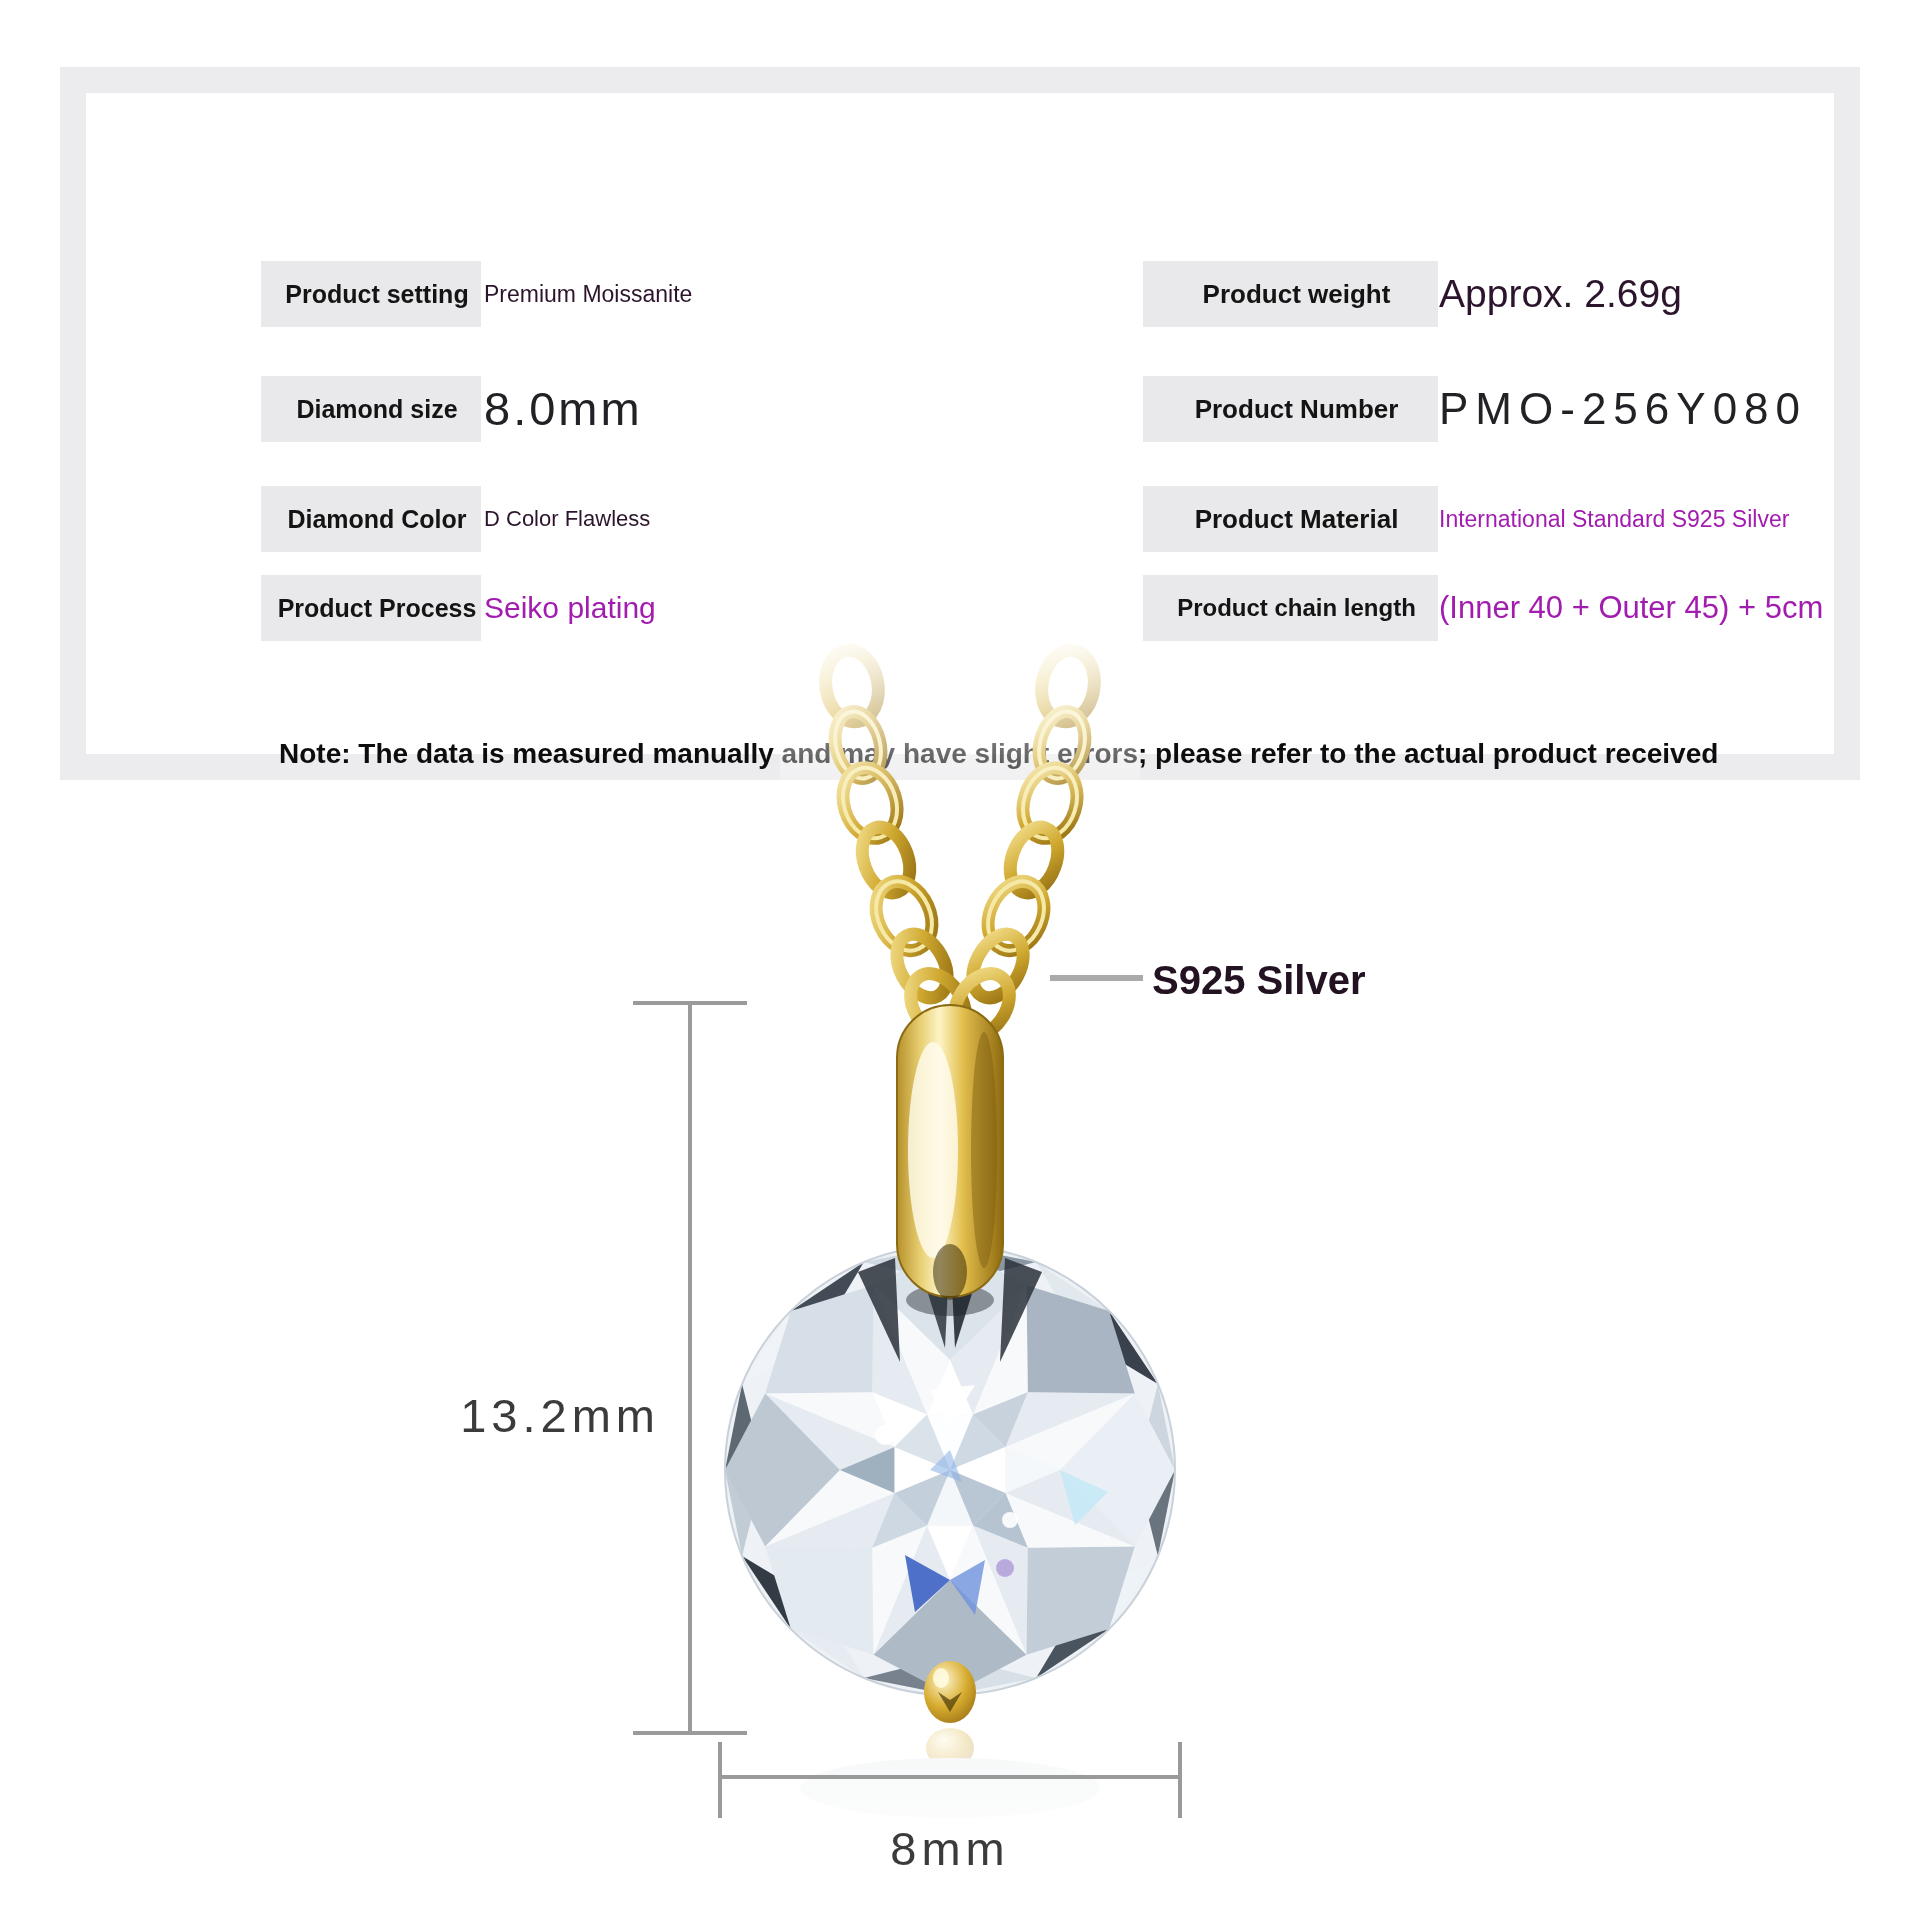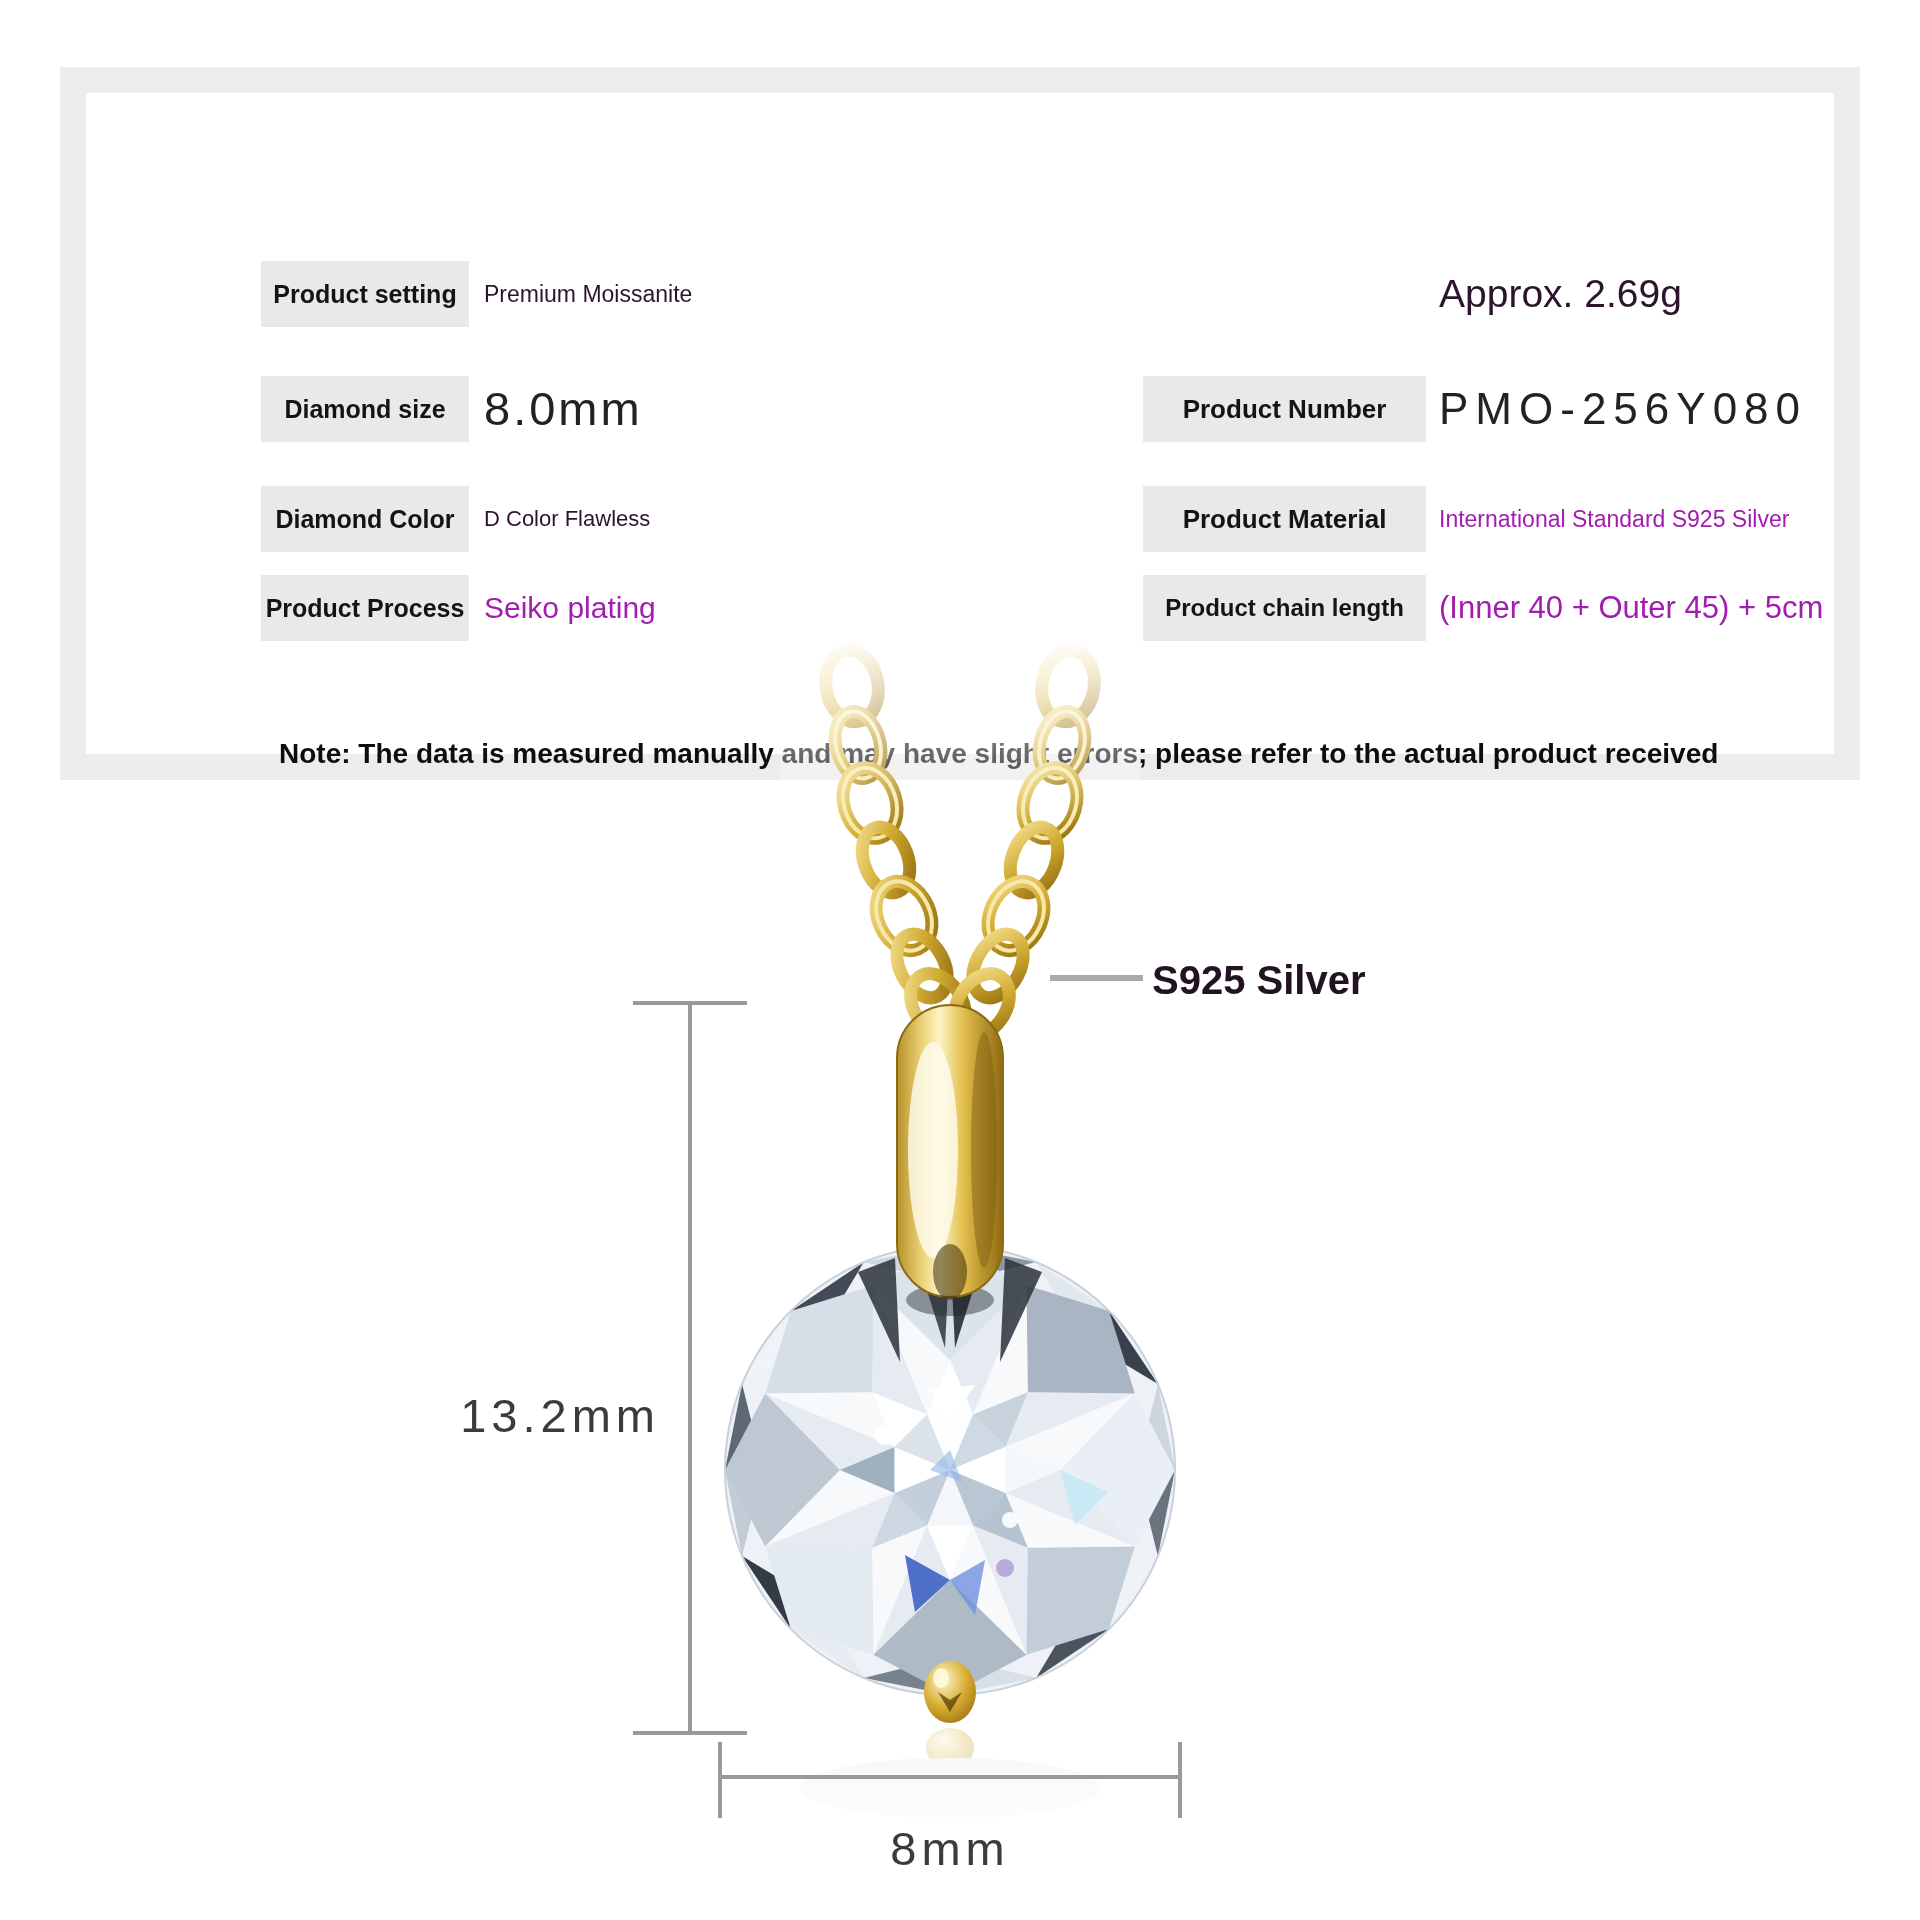--- a/index.html
+++ b/index.html
@@ -3,21 +3,21 @@
 <meta charset="utf-8">
 <style>
   html,body{margin:0;padding:0;background:#ffffff;}
   .page{position:relative;width:1920px;height:1920px;background:#ffffff;overflow:hidden;
         font-family:"Liberation Sans",sans-serif;}
 
   
   .spec-panel{position:absolute;left:60px;top:67px;width:1800px;height:713px;
               box-sizing:border-box;border:26px solid #ececee;background:#ffffff;}
   .spec-label{position:absolute;background:#e9e8ea;height:66px;display:flex;
-              align-items:center;justify-content:center;font-weight:bold;color:#141414;}
+              align-items:center;justify-content:center;font-weight:bold;color:#141414;padding-left:12px;}
   .lbl-left{left:175px;width:208px;font-size:25px;}
   .lbl-right{left:1057px;width:283px;font-size:26px;}
   .r1{top:168px}.r2{top:283px}.r3{top:393px}.r4{top:482px}
   .spec-value{position:absolute;height:66px;line-height:66px;white-space:nowrap;color:#101010;}
   .val-left{left:398px;}
   .val-right{left:1353px;}
   .v-purple{color:#2c152c;font-weight:normal;}
   .v-thin{font-weight:normal;color:#222226;}
   .v-bold{font-weight:normal;color:#a21caf;}
   .fs23{font-size:23px}.fs22{font-size:22px}.fs30{font-size:30px}
@@ -56,20 +56,23 @@
     <div class="spec-label lbl-left r3">
         <span>Diamond Color</span>
       </div>
     <div class="spec-value val-left r3 v-purple fs22">D Color Flawless</div>
 
     <div class="spec-label lbl-left r4">
         <span>Product Process</span>
       </div>
     <div class="spec-value val-left r4 v-bold fs30">Seiko plating</div>
 
+    <div class="spec-label lbl-right r1">
+        <span>Product weight</span>
+      </div>
     <div class="spec-value val-right r1 v-purple fs34">Approx. 2.69g</div>
 
     <div class="spec-label lbl-right r2">
         <span>Product Number</span>
       </div>
     <div class="spec-value val-right r2 v-thin fs44">PMO-256Y080</div>
 
     <div class="spec-label lbl-right r3">
         <span>Product Material</span>
       </div>

